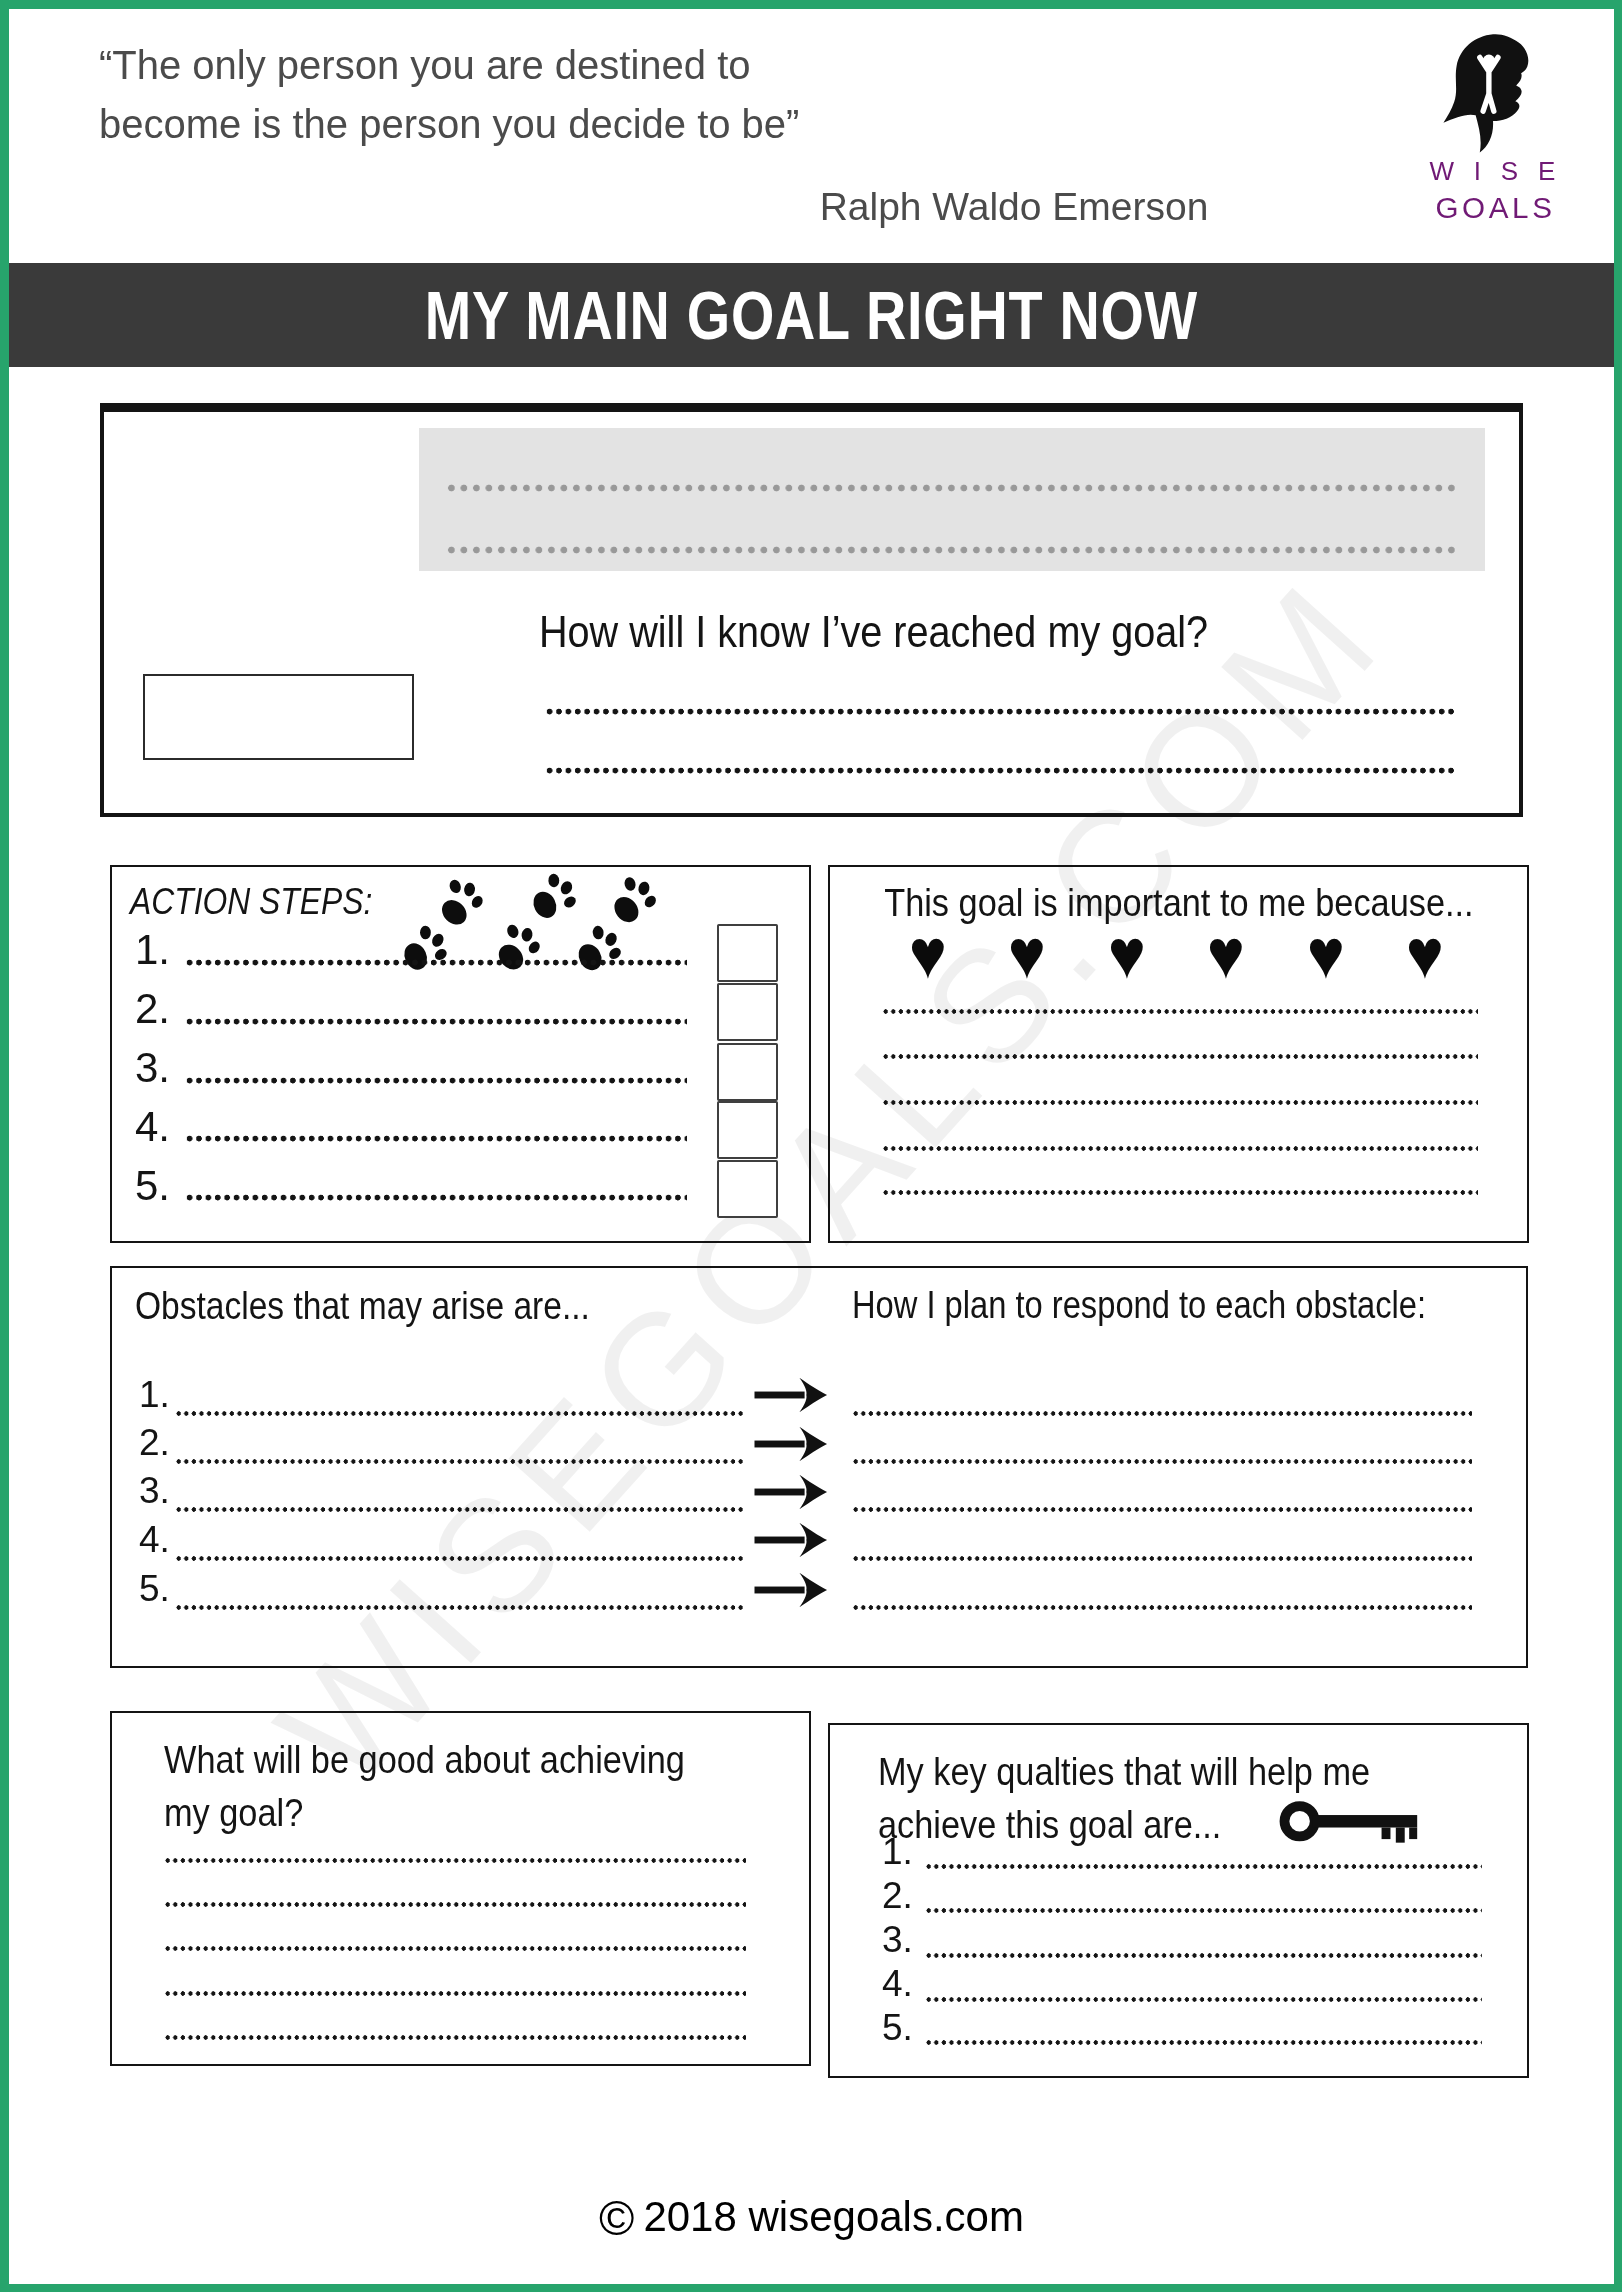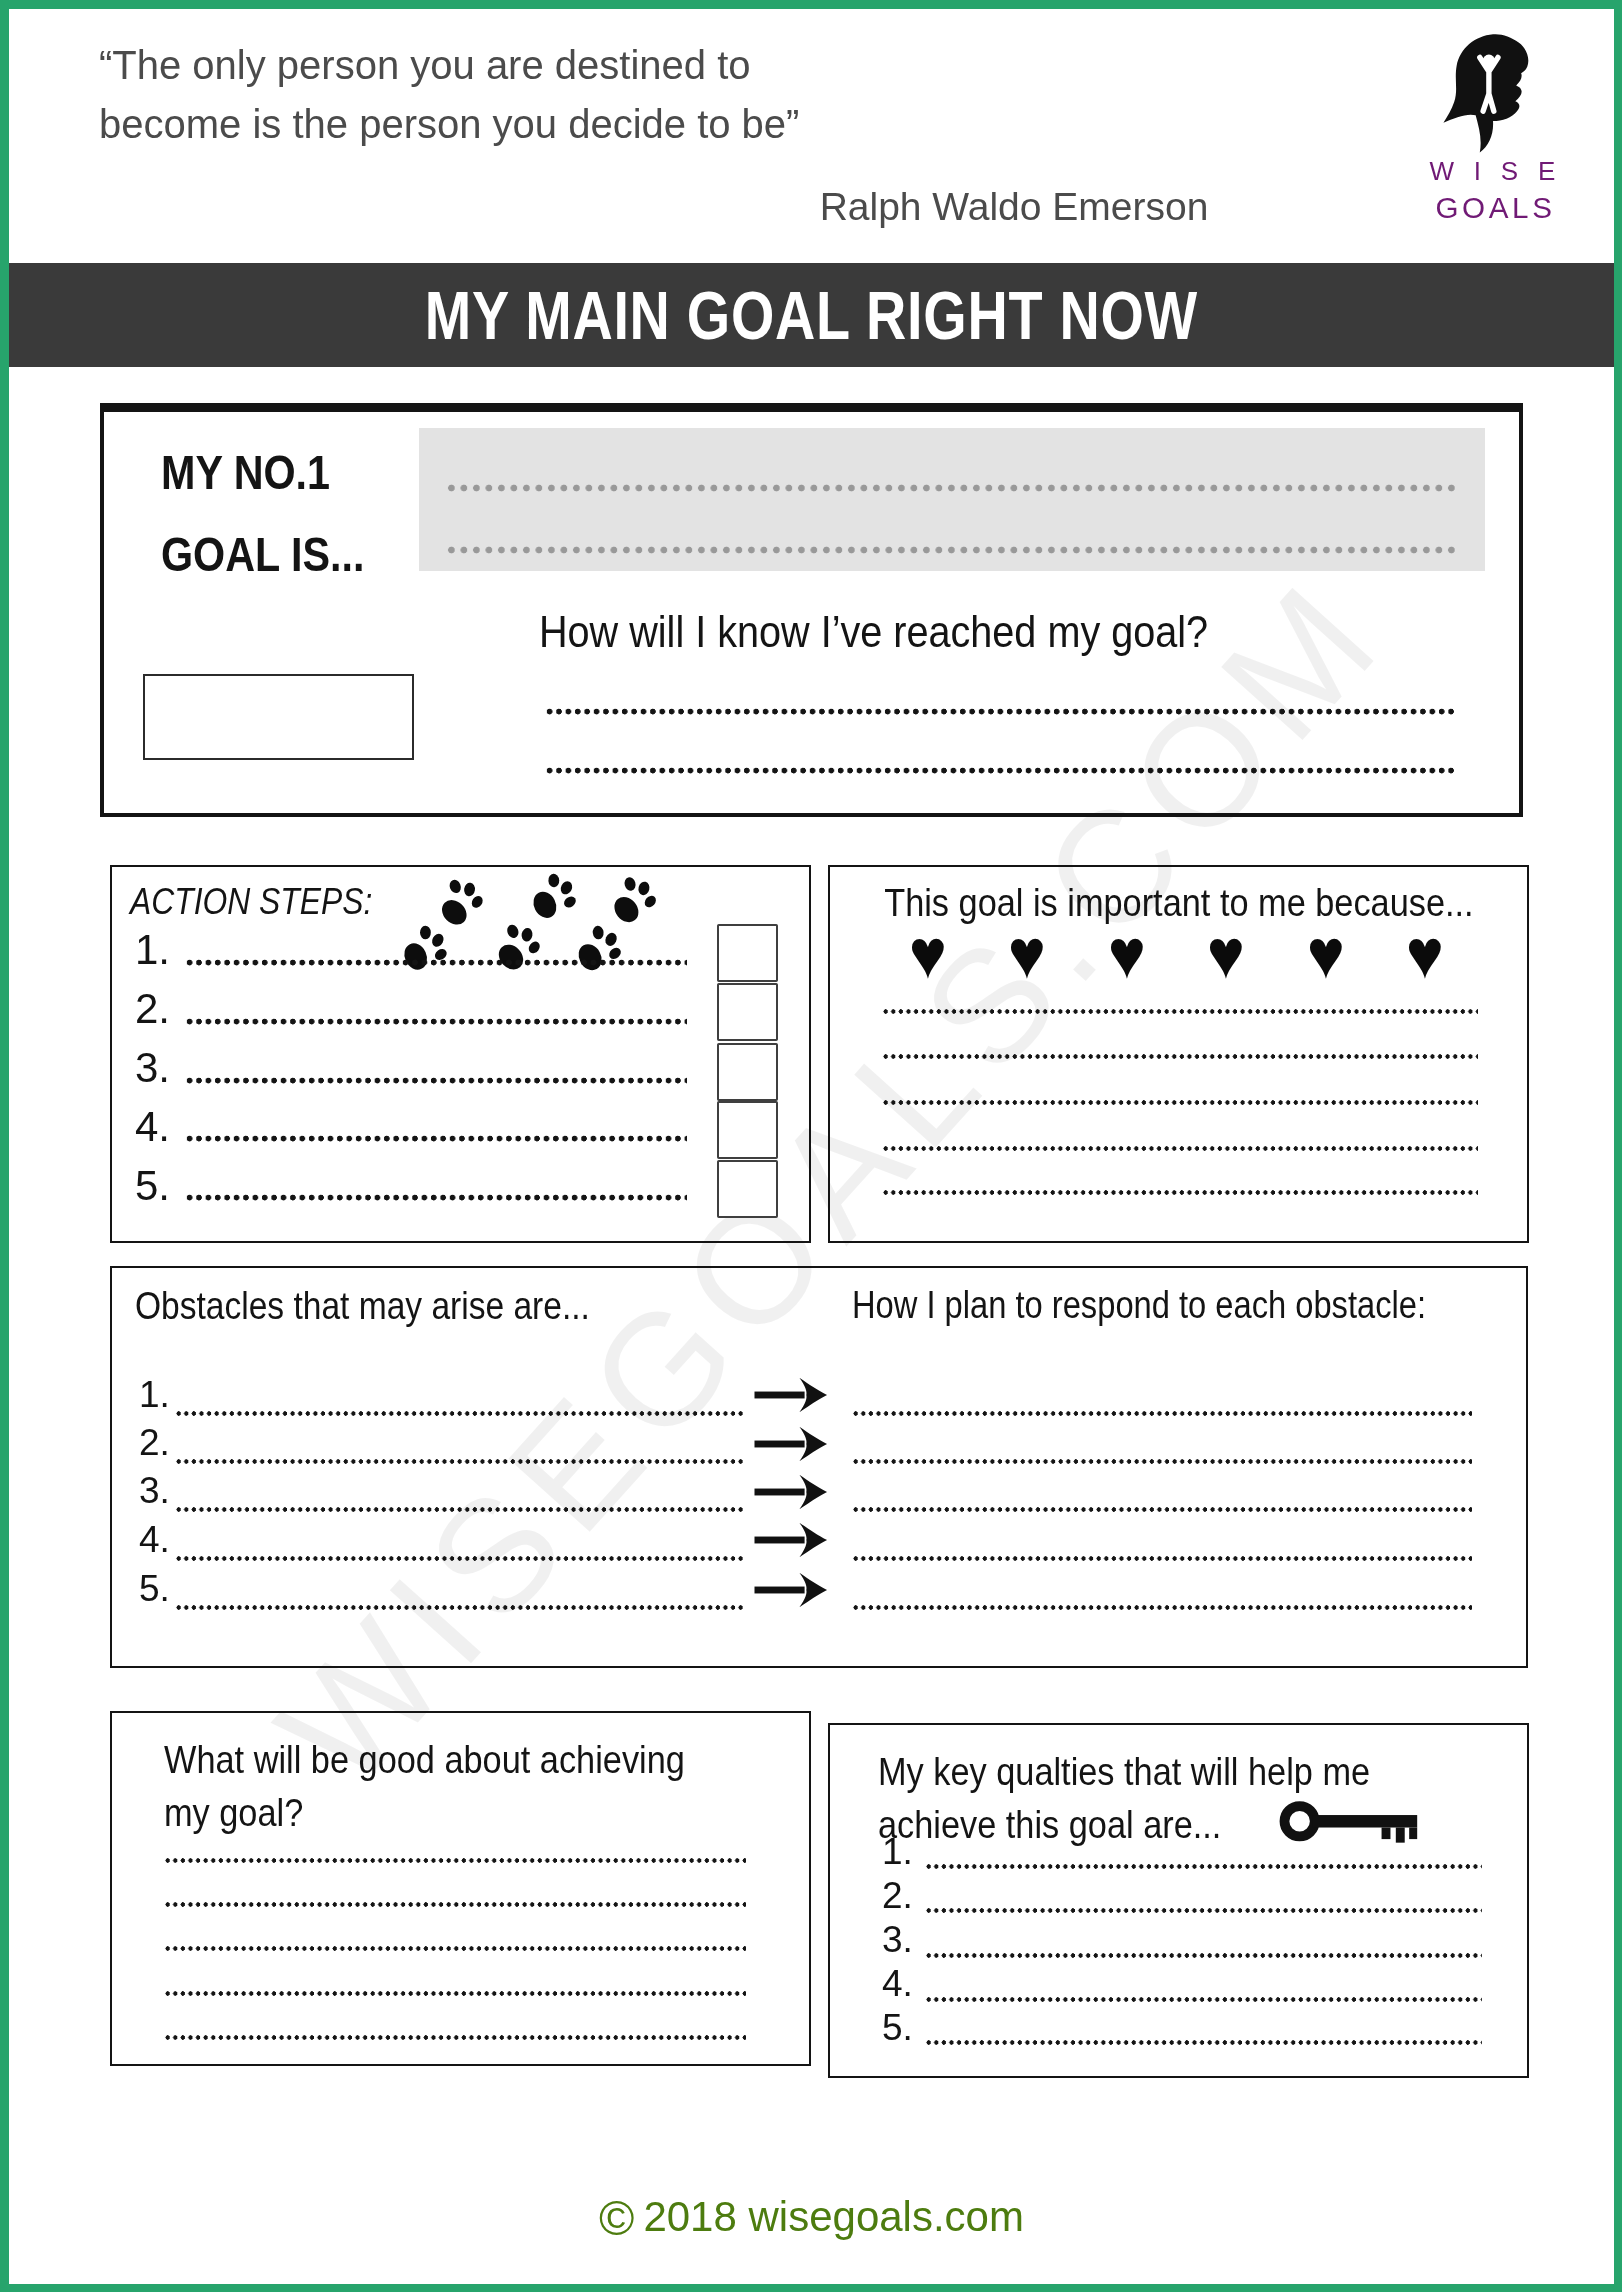--- a/index.html
+++ b/index.html
@@ -52,21 +52,21 @@
 
   .num{position:absolute; font-size:42px; color:#141414;}
   .checkbox{position:absolute; width:57px; height:54px; border:2.7px solid #3f3f3f; border-radius:1.8px; background:#fff;}
 
   .sec-title{font-size:37px;font-style:italic;}
   .paw{position:absolute;}
   .hearts{position:absolute; left:77px; top:52px; width:539px; display:flex; justify-content:space-between;}
   .heart{font-size:70px; line-height:1; color:#0b0b0b; transform:scaleX(0.92);}
 
   .arrow{position:absolute; width:79px; height:38px;}
-  .footer{left:0; right:0; top:2182px; text-align:center; font-size:42px; color:#4d7c0f;}
+  .footer{left:0; right:0; top:2182px; text-align:center; font-size:42px; color:#000000;}
   .footer .sym{font-size:48px; vertical-align:-3.6px; margin-right:9px;}
 </style>
 </head>
 <body>
 
 <div class="page">
 
   <div class="abs watermark">WISEGOALS.COM</div>
 
   <div class="abs quote">“The only person you are destined to become is the person you decide to be”</div>
@@ -82,24 +82,20 @@
     </span>
     <div class="logo-wise">W I S E</div>
     <div class="logo-goals">GOALS</div>
   </div>
 
   <div class="abs banner">
     <span>MY MAIN GOAL RIGHT NOW</span>
   </div>
 
   <div class="panel goalbox">
-    <div class="abs goal-label">
-      <span class="cond">MY NO.1</span><br>
-      <span class="cond">GOAL IS...</span>
-    </div>
     <div class="goal-area">
       <div class="dots gray" style="left:27px; top:54px; width:1010px;"></div>
       <div class="dots gray" style="left:27px; top:116px; width:1010px;"></div>
     </div>
     <div class="date-box"></div>
     <div class="abs reach-q">
       <span class="cond" style="transform:scaleX(0.9);">How will I know I’ve reached my goal?</span>
     </div>
     <div class="dots" style="left:441px; top:294px; width:910px;"></div>
     <div class="dots" style="left:441px; top:353px; width:910px;"></div>

